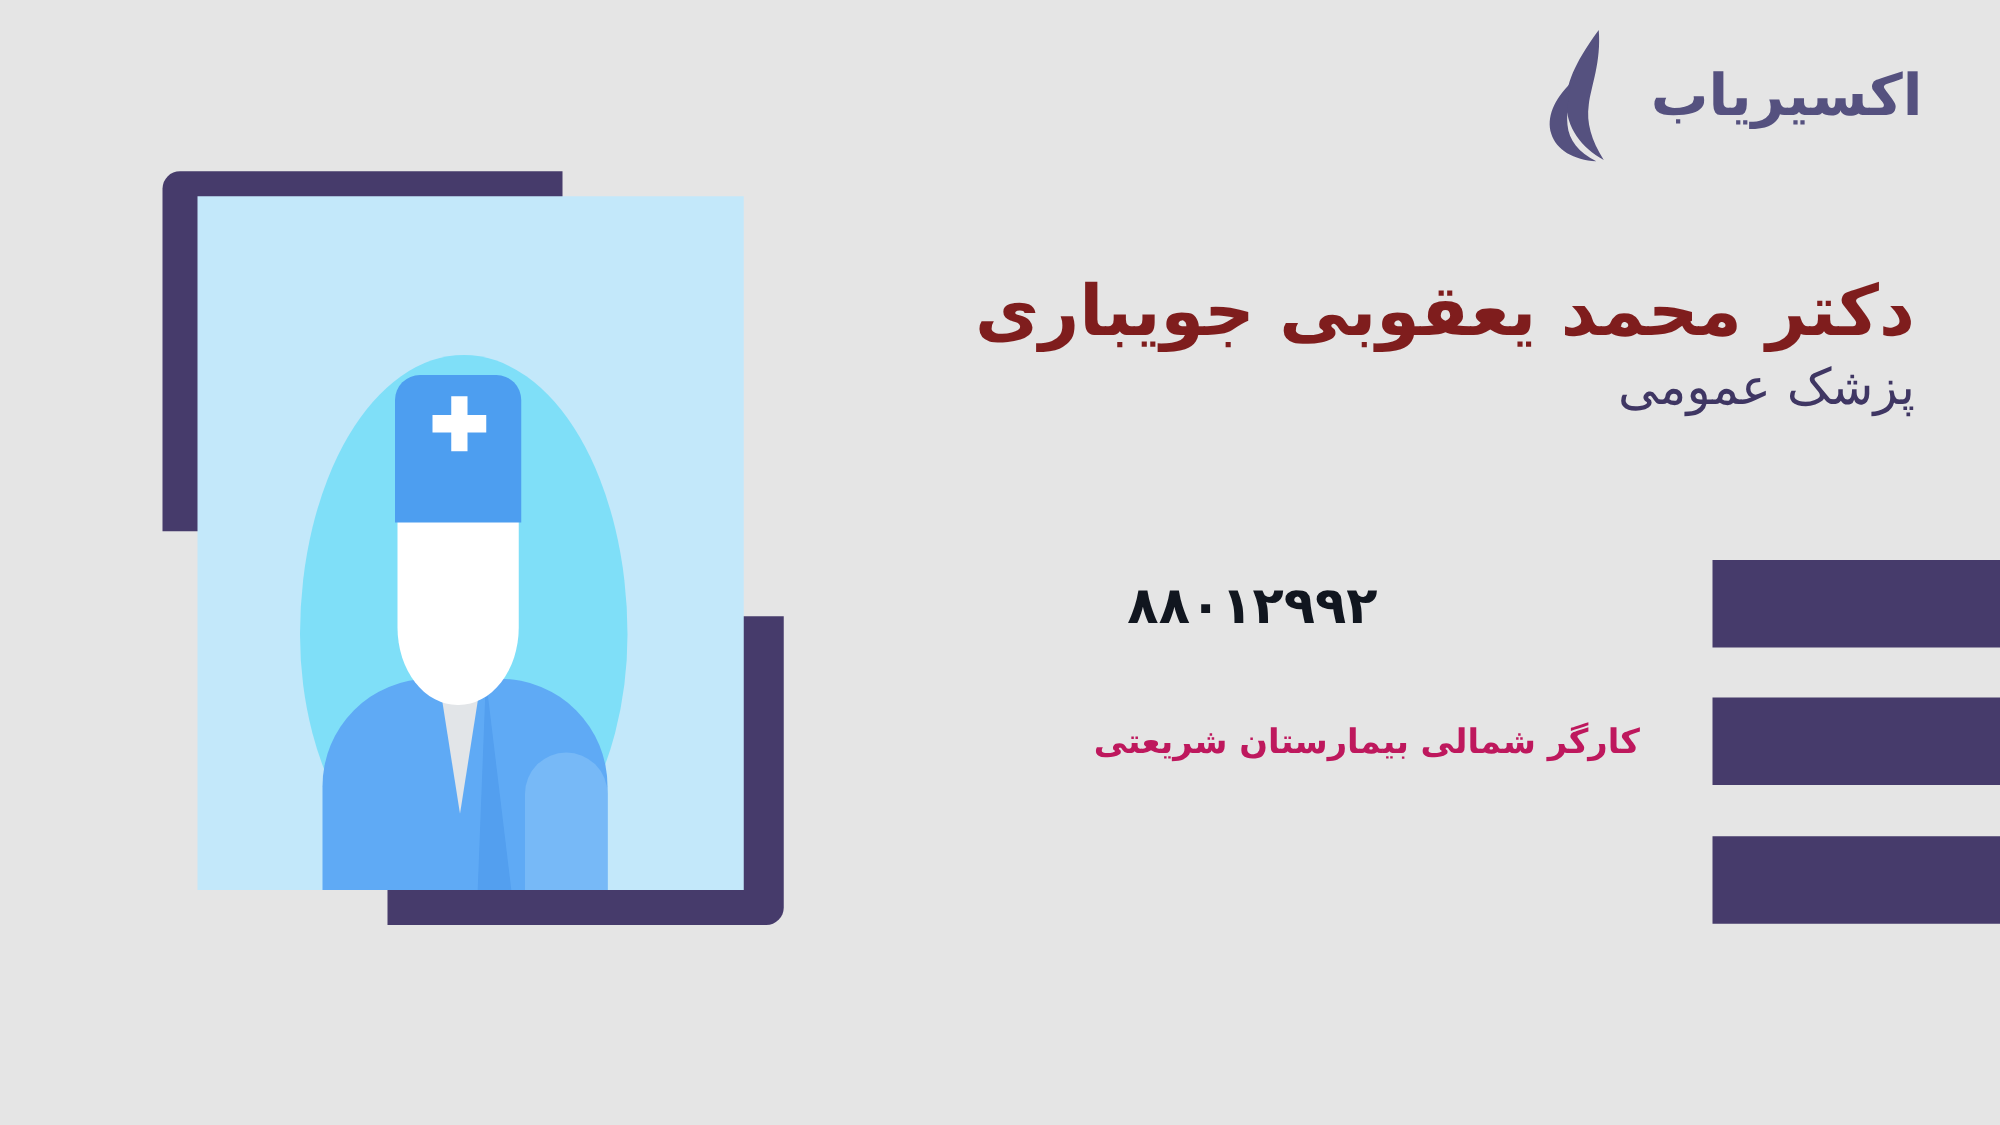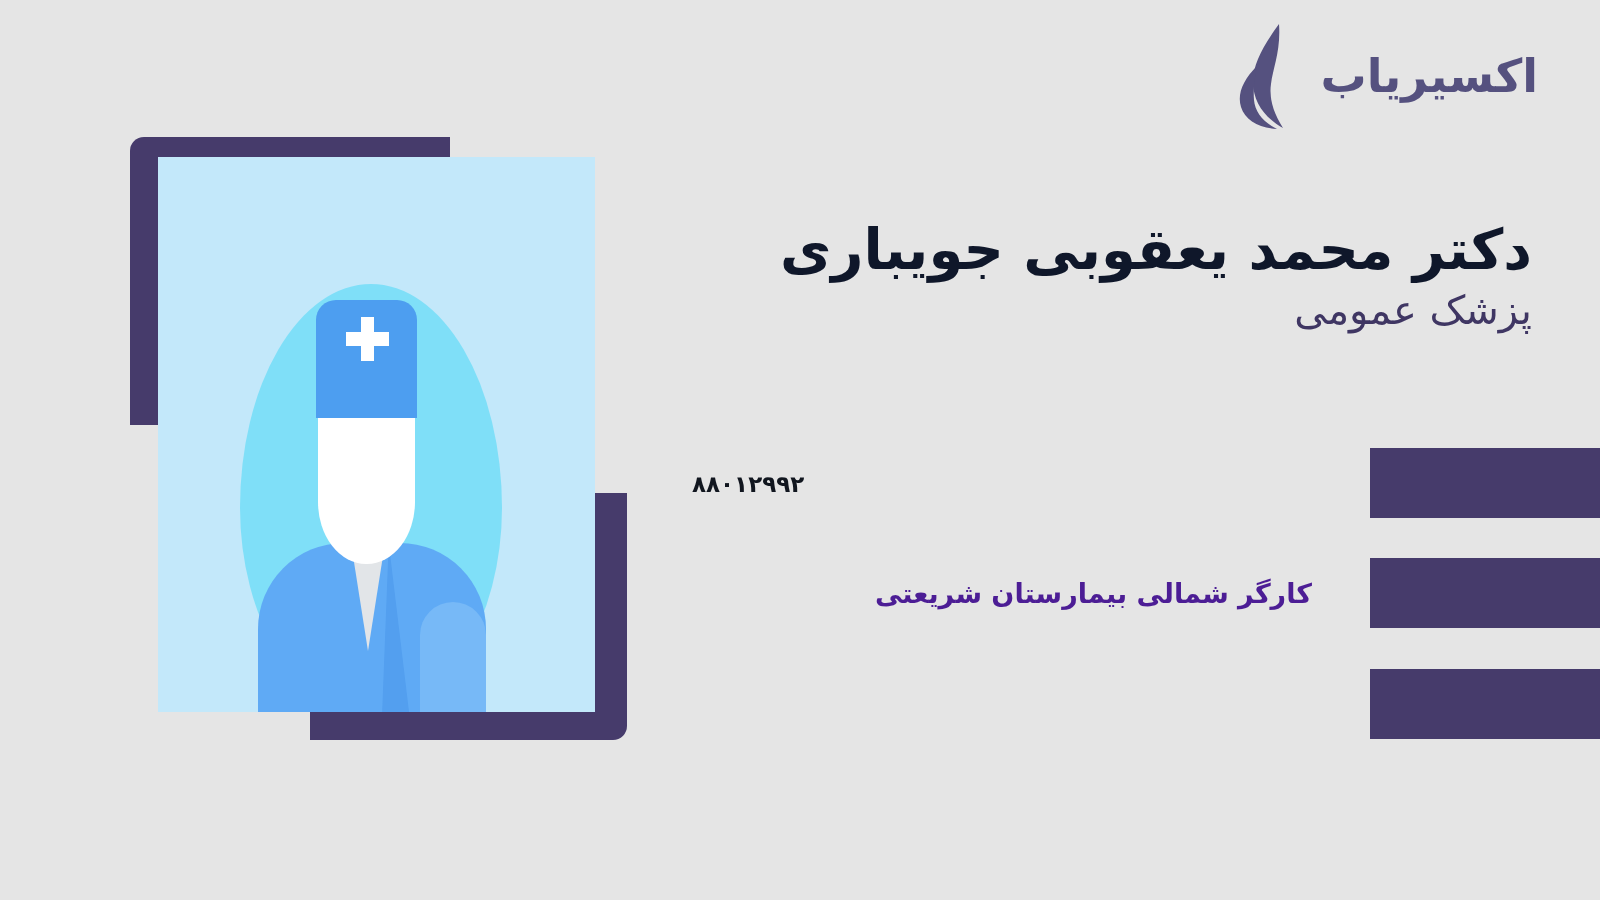--- a/index.html
+++ b/index.html
@@ -128,21 +128,21 @@
     position:absolute;
     right:68px; top:215px;
     width:920px;
     text-align:right;
     direction:rtl;
   }
   .doc-name {
     font-family:"DejaVu Sans", sans-serif;
     font-size:56px;
     font-weight:700;
-    color:#0f172a;
+    color:#7f1d1d;
     line-height:1.25;
     white-space:nowrap;
   }
   .doc-spec {
     font-family:"DejaVu Sans", sans-serif;
     font-size:40px;
     font-weight:400;
     color:#3f3663;
     line-height:1.25;
   }
@@ -154,39 +154,39 @@
     background:#463b6b;
   }
   .bar-1 { top:448px; }
   .bar-2 { top:558px; }
   .bar-3 { top:669px; }
 
   .phone {
     position:absolute;
     right:288px; top:449px;
     width:620px;
-    text-align:left;
-    direction:rtl;
-    font-family:"DejaVu Sans", sans-serif;
-    font-size:23px;
+    text-align:center;
+    direction:rtl;
+    font-family:"DejaVu Sans", sans-serif;
+    font-size:41px;
     font-weight:700;
     color:#11161f;
     line-height:70px;
     white-space:nowrap;
   }
   .address {
     position:absolute;
     right:288px; top:559px;
     width:620px;
     text-align:right;
     direction:rtl;
     font-family:"DejaVu Sans", sans-serif;
     font-size:27px;
     font-weight:700;
-    color:#4c1d95;
+    color:#be185d;
     line-height:70px;
     white-space:nowrap;
   }
 </style>
 </head>
 <body>
 
 <div id="card">
 
   <div class="brand">

